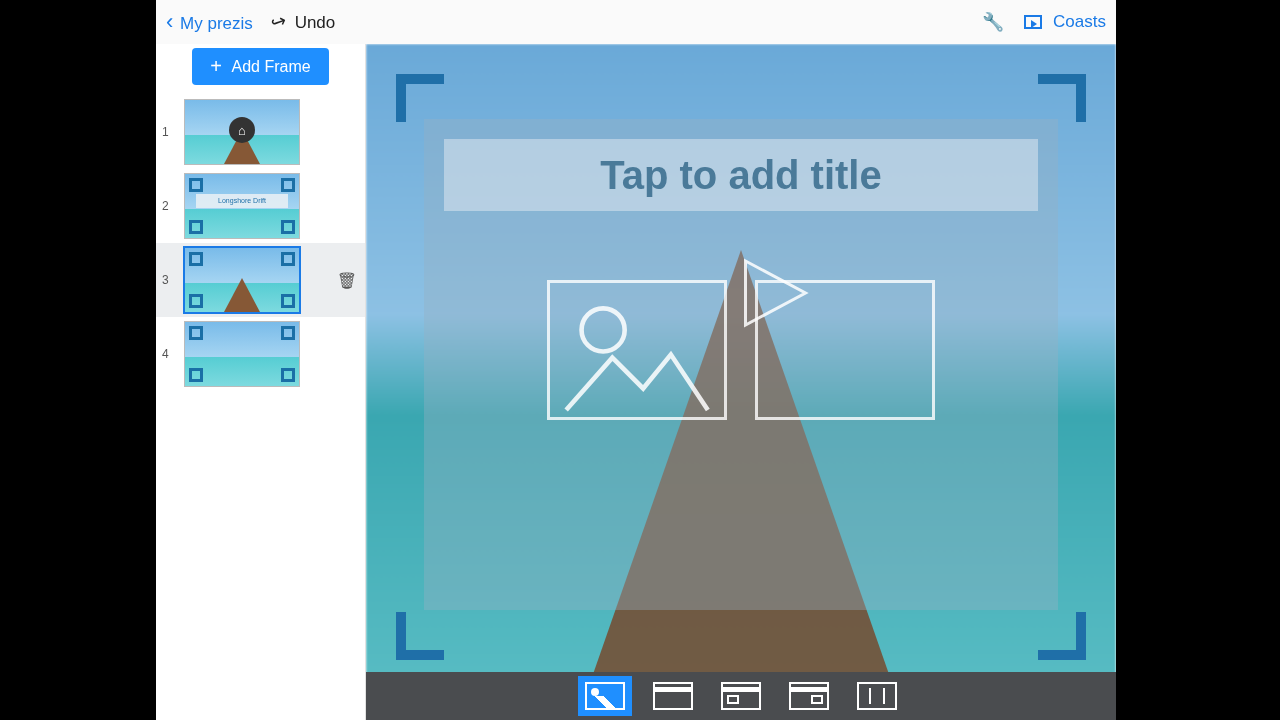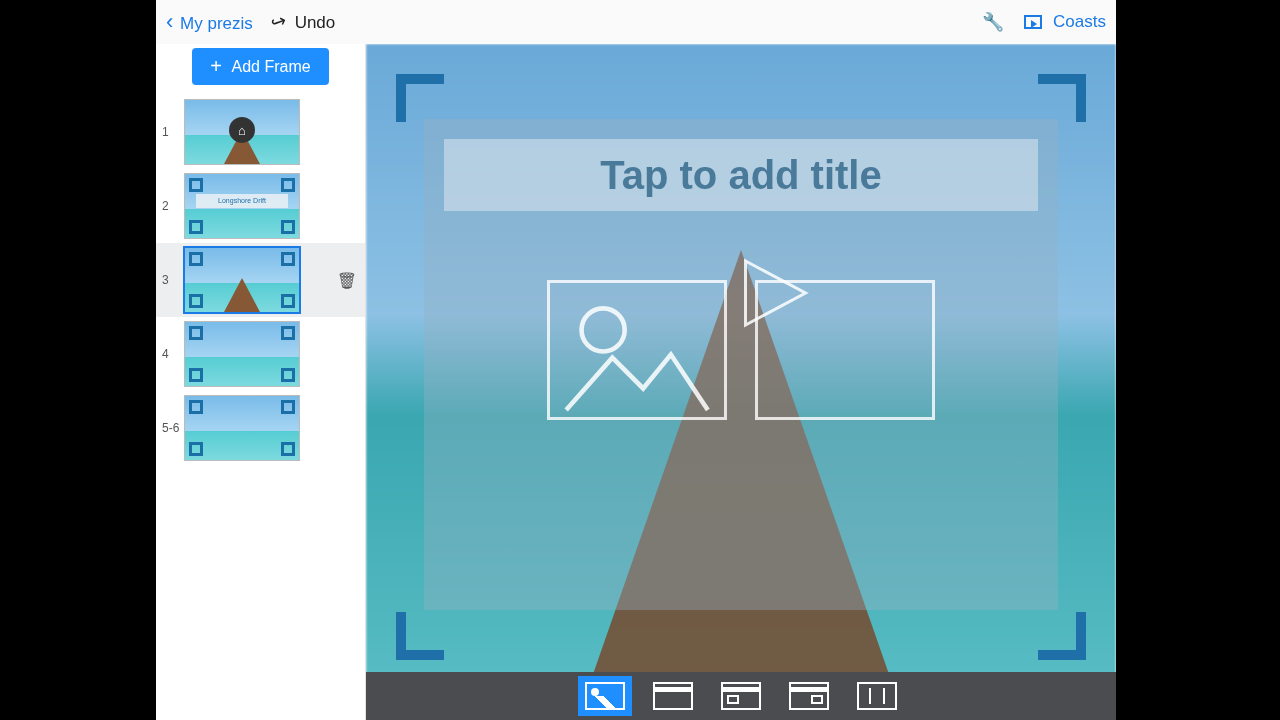--- a/index.html
+++ b/index.html
@@ -143,30 +143,20 @@
         <span class="row-num">4</span>
         <div class="mini">
           <div class="sky2"></div>
           <span class="ctl"></span>
             <span class="ctr"></span>
             <span class="cbl"></span>
             <span class="cbr"></span>
         </div>
       </div>
 
-      <div class="row">
-        <span class="row-num">5-6</span>
-        <div class="mini">
-          <div class="sky2"></div>
-          <span class="ctl"></span>
-            <span class="ctr"></span>
-            <span class="cbl"></span>
-            <span class="cbr"></span>
-        </div>
-      </div>
     </div>
 
     <div class="canvas">
       <div class="bg"></div>
       <div class="bigpier"></div>
       <div class="frame-box">
         <span class="fc tl"></span>
           <span class="fc tr"></span>
           <span class="fc bl"></span>
           <span class="fc br"></span>

